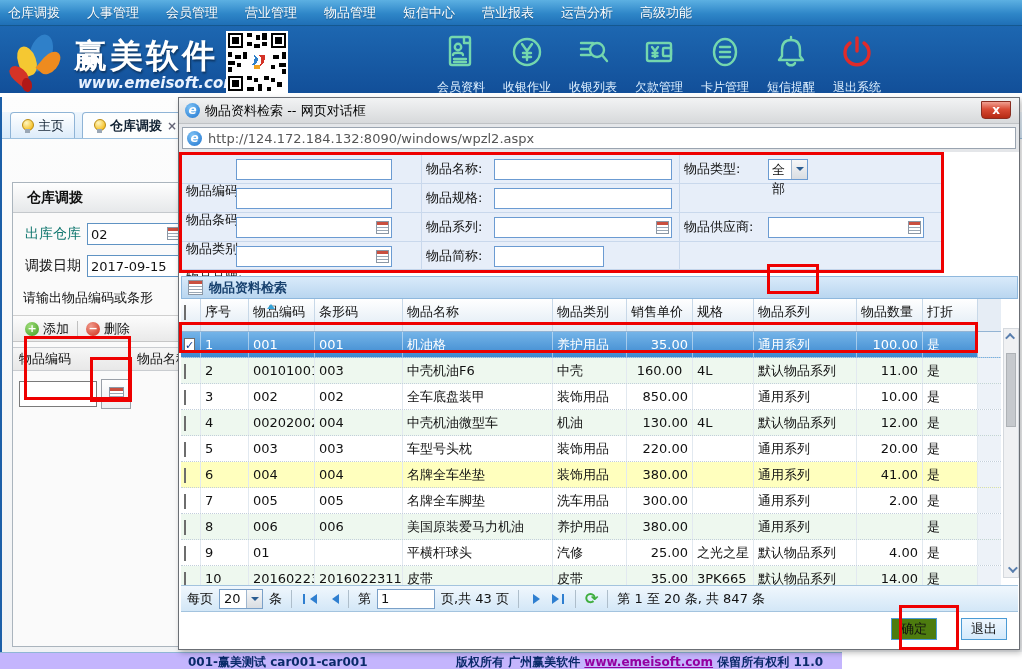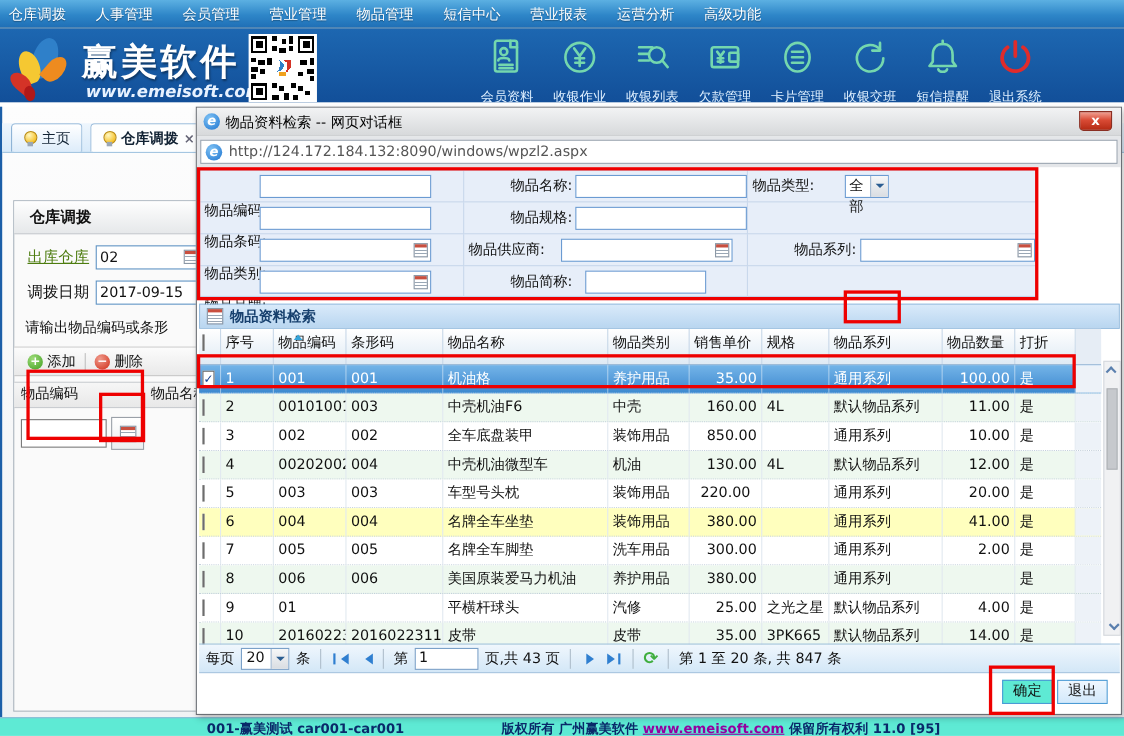--- a/index.html
+++ b/index.html
@@ -47,21 +47,21 @@
   .bulb:after { content:""; position:absolute; left:4px; bottom:0; width:5px; height:4px; background:#9aa7b5; }
   .tab-close { color:#667; font-size:12px; cursor:pointer; }
 
   
   #panel { position:absolute; left:10px; top:85px; width:190px; height:465px;
     background:#fafafa; border:1px solid #aab4bd; }
   #panel-header { height:30px; background:linear-gradient(#fefefe,#e6e8ea); border-bottom:1px solid #c4c8cc;
     display:flex; align-items:center; padding-left:14px; font-weight:bold; font-size:14px; }
   .prow { display:flex; align-items:center; margin:10px 0 0 12px; gap:6px; }
   .plabel { font-size:14px; white-space:nowrap; }
-  .plabel.req { color:#4d7c0f;text-decoration:underline; }
+  .plabel.req { color:#0f766e; }
   .pinput { height:22px; border:1px solid #5f93c3; background:#fff; display:flex; align-items:center;
     padding:0 3px; font-size:13px; position:relative; }
   #panel-hint { margin:12px 0 0 10px; font-size:13px; white-space:nowrap; }
   #panel-toolbar { margin-top:8px; height:27px; background:linear-gradient(#fcfcfc,#e9e9e9);
     border-top:1px solid #d0d0d0; border-bottom:1px solid #c6c6c6; display:flex; align-items:center; padding-left:12px; gap:8px; }
   .ptool { display:flex; align-items:center; gap:4px; cursor:pointer; font-size:13px; }
   .circle-ico { width:14px; height:14px; border-radius:50%; color:#fff; font-size:11px; line-height:14px; text-align:center; font-weight:bold; }
   .circle-ico.add { background:radial-gradient(circle at 35% 30%,#9fdc7a,#3f9e1e); }
   .circle-ico.del { background:radial-gradient(circle at 35% 30%,#f09a8c,#cf2c16); }
   .psep { width:1px; height:16px; background:#c0c0c0; }
@@ -97,21 +97,21 @@
   #dlg-url { width:100%; height:22px; background:#fff; border:1px solid #9aa4b0; display:flex; align-items:center;
     gap:6px; padding-left:4px; font-size:13px; color:#555; }
 
   
   #dlg-form { position:absolute; left:2px; top:56px; width:761px; height:116px;
     background:#e7eef9; border:1px solid #c3d4ea; display:grid;
     grid-template-columns:240px 258px 261px; grid-template-rows:29px 29px 29px 29px; }
   .fcell { border-right:1px solid #c9d8ec; border-bottom:1px solid #c9d8ec; display:flex; align-items:center; position:relative; }
   .fcell:nth-child(3n) { border-right:none; }
   .flabel { font-size:13px; white-space:nowrap; padding-left:4px; }
-  .c1 .flabel { width:54px;margin-top:44px; } .c2 .flabel { width:72px;margin-left:38px; } .c3 .flabel { width:88px; }
+  .c1 .flabel { width:54px;margin-top:44px; } .c2 .flabel { width:72px; } .c3 .flabel { width:88px; }
   .finput { height:21px; border:1px solid #6b9bd2; background:#fff; position:relative; }
   .c1 .finput { width:156px; } .c2 .finput { width:178px; } .c2 .finput.small { width:110px; }
   .c3 .finput { width:156px; }
   .fselect { width:40px; height:21px; border:1px solid #6b9bd2; background:#fff; display:flex; }
   .fselect .sval { flex:1; padding-left:3px; line-height:19px; font-size:13px; }
   .sarrow { width:16px; background:linear-gradient(#f6f7f8,#d9dde2); border-left:1px solid #9fb6cf;
     display:flex; align-items:center; justify-content:center; }
   .sarrow:before { content:""; border:4px solid transparent; border-top-color:#2b5d91; margin-top:4px; }
 
   
@@ -158,25 +158,25 @@
   .tri { position:absolute; top:3px; width:0; height:0; border:5px solid transparent; }
   .tri.left  { border-right:7px solid #2f7fd0; left:4px; }
   .tri.right { border-left:7px solid #2f7fd0; left:5px; }
   .bar { position:absolute; top:3px; width:2px; height:10px; background:#2f7fd0; }
   .bar.l { left:2px; } .bar.r { right:2px; }
   #refresh { color:#3fae3f; font-size:16px; font-weight:bold; line-height:16px; cursor:pointer; }
 
   
   .dlg-btn { position:absolute; top:520px; width:46px; height:22px; border:1px solid #4b9bd5;
     background:linear-gradient(#eff7fe,#d3e9fb); text-align:center; line-height:20px; font-size:13px; cursor:pointer; }
-  #ok-btn { left:732px; background:#5eead4; }
+  #ok-btn { left:712px; background:#4d7c0f; }
   #exit-btn { left:782px; }
 
   
-  #statusbar { position:absolute; left:0; top:652px; width:1022px; height:17px; background:#5eead4;
+  #statusbar { position:absolute; left:0; top:652px; width:842px; height:17px; background:#c4b5fd;
     border-top:1px solid #8fb6d6; font-size:12px; font-weight:bold; color:#0a2a6a; }
   #status-left { position:absolute; left:188px; top:1px; }
   #status-right { position:absolute; left:456px; top:1px; }
   #status-link { color:#9400a0; text-decoration:underline; cursor:pointer; }
 </style>
 </head>
 <body>
 
 <div id="menubar">
     <div class="menu-item">仓库调拨</div>
@@ -278,27 +278,20 @@
       </div>
       <div class="tool">
         <span><svg viewBox="0 0 40 40">
             <ellipse cx="20" cy="20" rx="11" ry="13" stroke="#74d7ae" stroke-width="2.4" fill="none" stroke-linecap="round" stroke-linejoin="round"></ellipse>
             <path d="M15 15h10M15 20h10M15 25h10" stroke="#74d7ae" stroke-width="2.4" fill="none" stroke-linecap="round" stroke-linejoin="round"></path>
           </svg></span>
         <div class="tlabel">卡片管理</div>
       </div>
       <div class="tool">
         <span><svg viewBox="0 0 40 40">
-            <path d="M29 13a12 12 0 1 0 3 8" stroke="#74d7ae" stroke-width="2.4" fill="none" stroke-linecap="round" stroke-linejoin="round"></path>
-            <path d="M29 7v7h-7" stroke="#74d7ae" stroke-width="2.4" fill="none" stroke-linecap="round" stroke-linejoin="round"></path>
-          </svg></span>
-        <div class="tlabel">收银交班</div>
-      </div>
-      <div class="tool">
-        <span><svg viewBox="0 0 40 40">
             <path d="M20 8c6 0 9 4 9 10v6l3 4H8l3-4v-6c0-6 3-10 9-10z" stroke="#74d7ae" stroke-width="2.4" fill="none" stroke-linecap="round" stroke-linejoin="round"></path>
             <path d="M16 31c1 3 7 3 8 0" stroke="#74d7ae" stroke-width="2.4" fill="none" stroke-linecap="round" stroke-linejoin="round"></path>
             <path d="M20 5v3" stroke="#74d7ae" stroke-width="2.4" fill="none" stroke-linecap="round" stroke-linejoin="round"></path>
           </svg></span>
         <div class="tlabel">短信提醒</div>
       </div>
       <div class="tool">
         <span><svg viewBox="0 0 40 40">
             <path d="M13 11a12 12 0 1 0 14 0" stroke="#e02b2b" stroke-width="3.4" fill="none" stroke-linecap="round"></path>
             <path d="M20 6v13" stroke="#e02b2b" stroke-width="3.4" stroke-linecap="round"></path>
@@ -402,28 +395,28 @@
         <span class="flabel">物品规格:</span>
         <span class="finput"></span>
       </div>
       <div class="fcell c3"></div>
       <div class="fcell c1">
         <span class="flabel">物品类别:</span>
         <span class="finput">
           <span class="grid-ico small"></span>
         </span>
       </div>
-      <div class="fcell c3">
-        <span class="flabel">物品供应商:</span>
+      <div class="fcell c2">
+        <span class="flabel">物品系列:</span>
         <span class="finput">
           <span class="grid-ico small"></span>
         </span>
       </div>
-      <div class="fcell c2">
-        <span class="flabel">物品系列:</span>
+      <div class="fcell c3">
+        <span class="flabel">物品供应商:</span>
         <span class="finput">
           <span class="grid-ico small"></span>
         </span>
       </div>
       <div class="fcell c1">
         <span class="flabel">物品品牌:</span>
         <span class="finput">
           <span class="grid-ico small"></span>
         </span>
       </div>
@@ -469,21 +462,21 @@
           <div class="gcell" style="width: 55px;">是</div>
           <div class="gcell" style="width: 23px; background: rgb(237, 242, 248); border-right: none;"></div>
         </div>
         <div class="grow alt">
           <div class="gcell" style="width: 20px; padding: 0px;"><span class="cbx"></span></div>
           <div class="gcell" style="width: 48px;">2</div>
           <div class="gcell" style="width: 66px;">00101001</div>
           <div class="gcell" style="width: 88px;">003</div>
           <div class="gcell" style="width: 150px;">中壳机油F6</div>
           <div class="gcell" style="width: 74px;">中壳</div>
-          <div class="gcell r" style="width: 66px;">160.00</div>
+          <div class="gcell r" style="width: 66px; text-align: center;">160.00</div>
           <div class="gcell" style="width: 61px;">4L</div>
           <div class="gcell" style="width: 103px;">默认物品系列</div>
           <div class="gcell r" style="width: 66px;">11.00</div>
           <div class="gcell" style="width: 55px;">是</div>
           <div class="gcell" style="width: 23px; background: rgb(237, 242, 248); border-right: none;"></div>
         </div>
         <div class="grow ">
           <div class="gcell" style="width: 20px; padding: 0px;"><span class="cbx"></span></div>
           <div class="gcell" style="width: 48px;">3</div>
           <div class="gcell" style="width: 66px;">002</div>
@@ -511,21 +504,21 @@
           <div class="gcell" style="width: 55px;">是</div>
           <div class="gcell" style="width: 23px; background: rgb(237, 242, 248); border-right: none;"></div>
         </div>
         <div class="grow ">
           <div class="gcell" style="width: 20px; padding: 0px;"><span class="cbx"></span></div>
           <div class="gcell" style="width: 48px;">5</div>
           <div class="gcell" style="width: 66px;">003</div>
           <div class="gcell" style="width: 88px;">003</div>
           <div class="gcell" style="width: 150px;">车型号头枕</div>
           <div class="gcell" style="width: 74px;">装饰用品</div>
-          <div class="gcell r" style="width: 66px; text-align: center;">220.00</div>
+          <div class="gcell r" style="width: 66px;">220.00</div>
           <div class="gcell" style="width: 61px;"></div>
           <div class="gcell" style="width: 103px;">通用系列</div>
           <div class="gcell r" style="width: 66px;">20.00</div>
           <div class="gcell" style="width: 55px;">是</div>
           <div class="gcell" style="width: 23px; background: rgb(237, 242, 248); border-right: none;"></div>
         </div>
         <div class="grow hl">
           <div class="gcell" style="width: 20px; padding: 0px;"><span class="cbx"></span></div>
           <div class="gcell" style="width: 48px;">6</div>
           <div class="gcell" style="width: 66px;">004</div>

